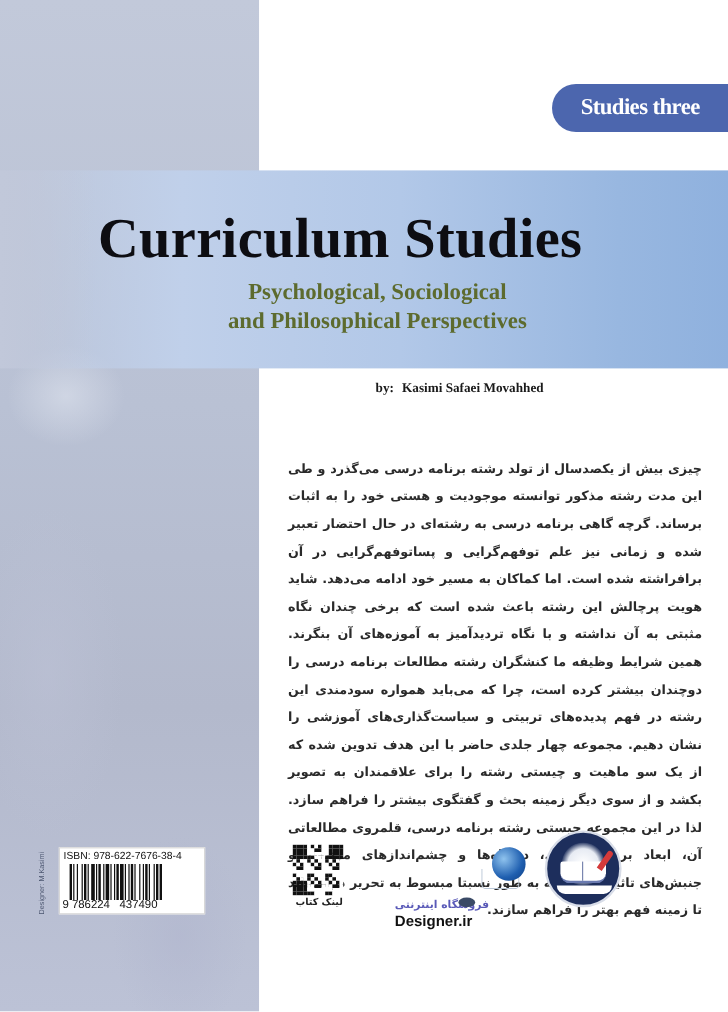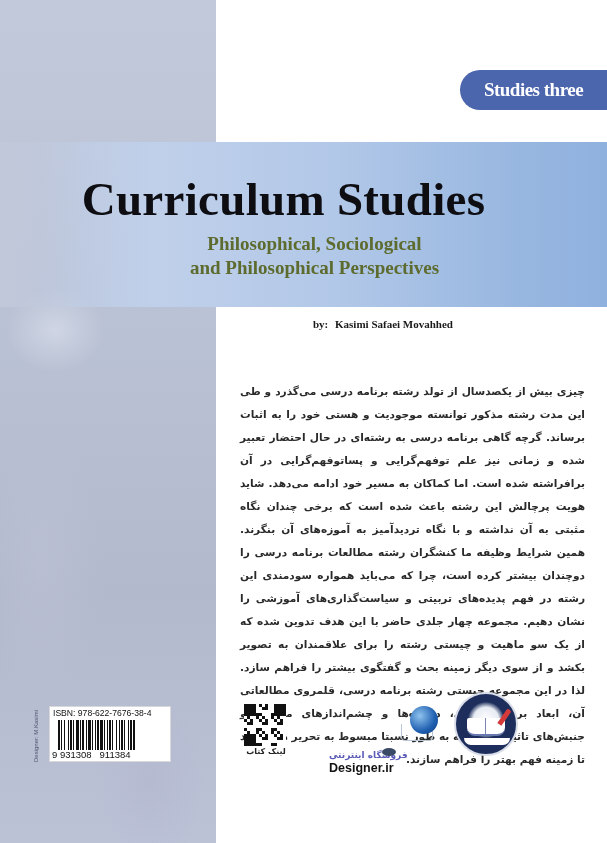--- a/index.html
+++ b/index.html
@@ -103,21 +103,21 @@
 <body>
 
 <div class="left-panel"></div>
 <div class="white-panel"></div>
 <div class="title-band"></div>
 <div class="title-band-fade"></div>
 
 <div class="volume-pill">Studies three</div>
 
 <div class="main-title">Curriculum Studies</div>
-<div class="subtitle l1">Philosophical, Sociological</div>
+<div class="subtitle l1">Psychological, Sociological</div>
 <div class="subtitle l2">and Philosophical Perspectives</div>
 
 <div class="author">
   <span class="by">by:</span>
   <span>Kasimi Safaei Movahhed</span>
 </div>
 
 <div class="description">چیزی بیش از یکصدسال از تولد رشته برنامه درسی می‌گذرد و طی این مدت رشته مذکور توانسته موجودیت و هستی خود را به اثبات برساند. گرچه گاهی برنامه درسی به رشته‌ای در حال احتضار تعبیر شده و زمانی نیز علم توفهم‌گرایی و پساتوفهم‌گرایی در آن برافراشته شده است. اما کماکان به مسیر خود ادامه می‌دهد. شاید هویت پرچالش این رشته باعث شده است که برخی چندان نگاه مثبتی به آن نداشته و با نگاه تردیدآمیز به آموزه‌های آن بنگرند. همین شرایط وظیفه ما کنشگران رشته مطالعات برنامه درسی را دوچندان بیشتر کرده است، چرا که می‌باید همواره سودمندی این رشته در فهم پدیده‌های تربیتی و سیاست‌گذاری‌های آموزشی را نشان دهیم. مجموعه چهار جلدی حاضر با این هدف تدوین شده که از یک سو ماهیت و چیستی رشته را برای علاقمندان به تصویر بکشد و از سوی دیگر زمینه بحث و گفتگوی بیشتر را فراهم سازد. لذا در این مجموعه چیستی رشته برنامه درسی، قلمروی مطالعاتی آن، ابعاد برنامه درسی، دیدگاه‌ها و چشم‌اندازهای مرتبط، و جنبش‌های تاثیرگذار رشته به طور نسبتا مبسوط به تحریر درآمده‌اند تا زمینه فهم بهتر را فراهم سازند.</div>
 
 <div class="designer">Designer: M.Kasimi</div>
@@ -171,21 +171,21 @@
       <span style="width: 1px; background: transparent;"></span>
       <span style="width: 1px;"></span>
       <span style="width: 3px; background: transparent;"></span>
       <span style="width: 1px;"></span>
       <span style="width: 1px; background: transparent;"></span>
       <span style="width: 2px;"></span>
       <span style="width: 1px; background: transparent;"></span>
       <span style="width: 2px;"></span>
       <span style="width: 1px; background: transparent;"></span>
     </div>
-  <div class="barcode-digits">9 931308   911384</div>
+  <div class="barcode-digits">9 786224   437490</div>
 </div>
 
 <div class="qr-wrap">
   <div class="qr" id="qr">
       <i style="background: rgb(17, 17, 17);"></i>
       <i style="background: rgb(17, 17, 17);"></i>
       <i style="background: rgb(17, 17, 17);"></i>
       <i style="background: rgb(17, 17, 17);"></i>
       <i style="background: rgb(255, 255, 255);"></i>
       <i style="background: rgb(17, 17, 17);"></i>

